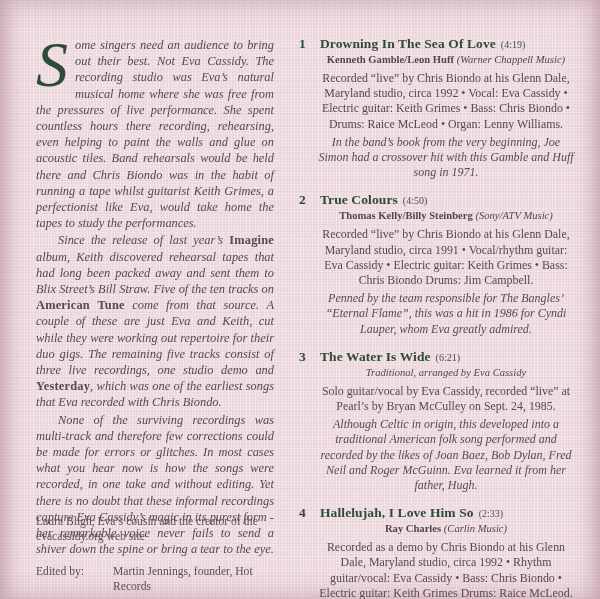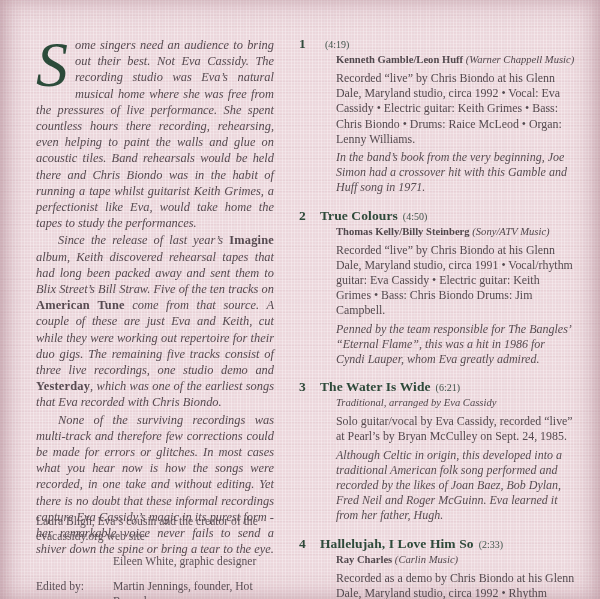--- a/index.html
+++ b/index.html
@@ -87,21 +87,21 @@
     font-weight: bold;
     font-size: 13.5px;
     letter-spacing: 0.1px;
   }
   .track-time {
     font-weight: normal;
     font-size: 10px;
     margin-left: 5px;
     color: #41534a;
   }
-  .track-body { margin-left: 37px; }
+  .track-body { margin-left: 18px; text-align: center; }
   .track-credit {
     font-size: 10.6px;
     line-height: 13px;
     color: #51484d;
     margin-top: 1px;
   }
   .credit-name { font-weight: bold; }
   .credit-pub  { font-style: italic; }
   .track-desc {
     font-size: 11.9px;
@@ -127,33 +127,33 @@
     <p class="indent"><span>Since the release of last year’s </span><span class="bold-upright">Imagine</span><span> album, Keith discovered rehearsal tapes that had long been packed away and sent them to Blix Street’s Bill Straw. Five of the ten tracks on </span><span class="bold-upright">American Tune</span><span> come from that source. A couple of these are just Eva and Keith, cut while they were working out repertoire for their duo gigs. The remaining five tracks consist of three live recordings, one studio demo and </span><span class="bold-upright">Yesterday</span><span>, which was one of the earliest songs that Eva recorded with Chris Biondo.</span></p>
     <p class="indent">None of the surviving recordings was multi-track and therefore few corrections could be made for errors or glitches. In most cases what you hear now is how the songs were recorded, in one take and without editing. Yet there is no doubt that these informal recordings capture Eva Cassidy’s magic in its purest form - her remarkable voice never fails to send a shiver down the spine or bring a tear to the eye.</p>
   </div>
 
   <div class="credits">
     <div class="credit-row">
       <div class="credit-value">Laura Bligh, Eva’s cousin and the creator of the evacassidy.org web site</div>
     </div>
     <div class="credit-row">
       <div class="credit-label"></div>
-      <div class="credit-value">Eileen White, graphic designer</div>
     </div>
     <div class="credit-row">
       <div class="credit-label">Edited by:</div>
       <div class="credit-value">Martin Jennings, founder, Hot Records</div>
     </div>
   </div>
 
   <div class="tracklist">
 
     <div class="track">
       <div class="track-head">
         <span class="track-num">1</span>
+        <span class="track-title">Drowning In The Sea Of Love</span>
         <span class="track-time">(4:19)</span>
       </div>
       <div class="track-body">
         <div class="track-credit">
           <span class="credit-name">Kenneth Gamble/Leon Huff</span>
           <span class="credit-pub">(Warner Chappell Music)</span>
         </div>
         <div class="track-desc">Recorded “live” by Chris Biondo at his Glenn Dale, Maryland studio, circa 1992 • Vocal: Eva Cassidy • Electric guitar: Keith Grimes • Bass: Chris Biondo • Drums: Raice McLeod • Organ: Lenny Williams.</div>
         <div class="track-note">In the band’s book from the very beginning, Joe Simon had a crossover hit with this Gamble and Huff song in 1971.</div>
       </div>

